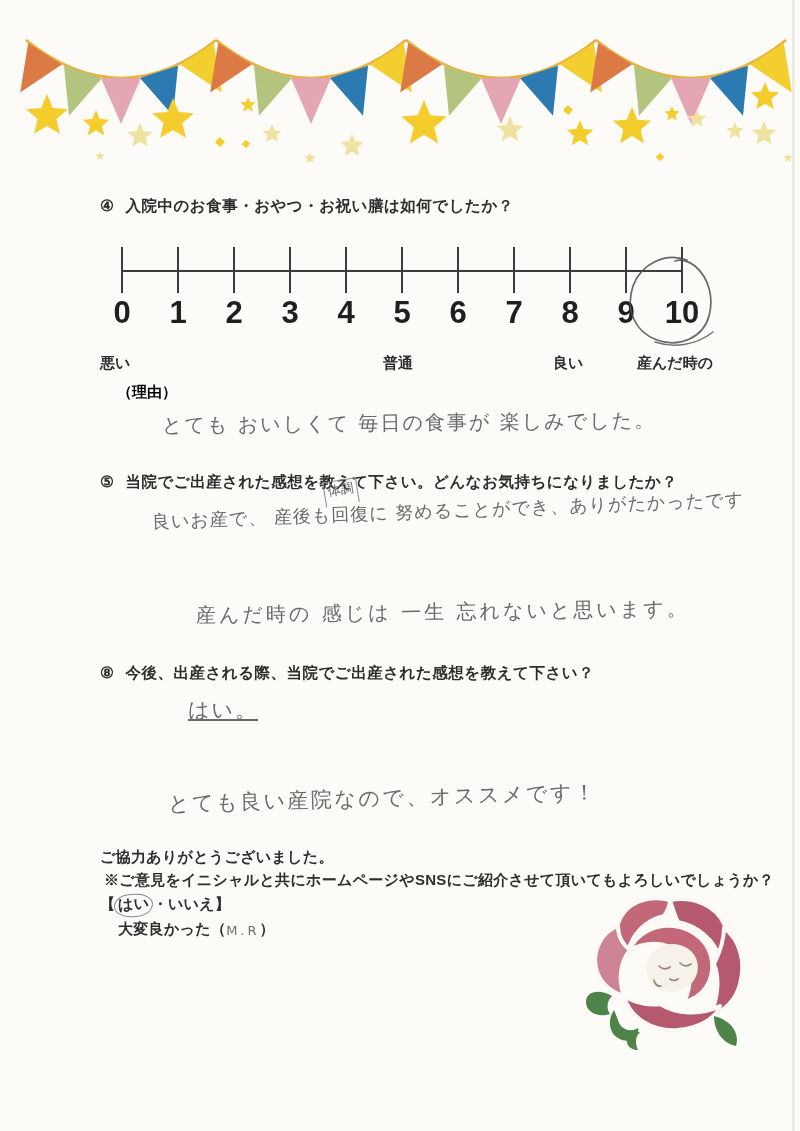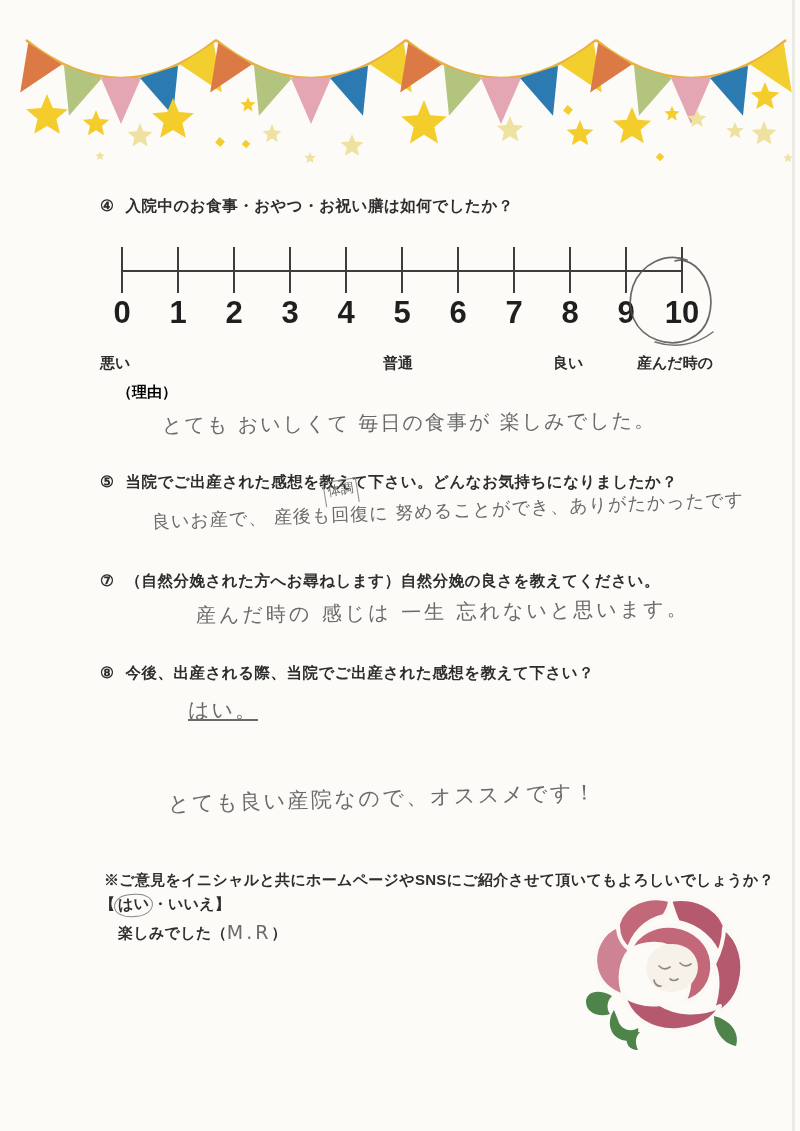--- a/index.html
+++ b/index.html
@@ -34,21 +34,21 @@
   .r9{left:168px;top:790px;font-size:21px;letter-spacing:2.5px;transform:rotate(-1.6deg);}
   .ins-wrap{position:relative;}
   .ins{position:absolute;left:-6px;top:-24px;font-size:13px;letter-spacing:0;color:#6a6a6a;
        border:1px solid #8a8a8a;border-bottom:none;padding:0 3px 6px;transform:rotate(-7deg);}
 
   
   .f{position:absolute;font-size:15px;font-weight:600;color:#2e2e2e;white-space:nowrap;letter-spacing:.3px;}
   .f1{left:100px;top:848px;} .f2{left:104px;top:871px;} .f3{left:100px;top:895px;} .f4{left:118px;top:920px;}
   .yes-circle{display:inline-block;border:1.5px solid #868686;padding:0 3px 2px;margin:-2px -1px;
       border-radius:55% 60% 58% 62% / 72% 65% 75% 68%;transform:rotate(-4deg);}
-  .init-hand{font-family:"DejaVu Sans",sans-serif;color:#6d6d6d;font-size:19px;font-weight:400;
+  .init-hand{font-family:"DejaVu Sans",sans-serif;color:#6d6d6d;font-size:13px;font-weight:400;
       letter-spacing:3px;position:relative;top:1px;}
 
   .banner-svg{position:absolute;left:0;top:28px;}
   .rose-svg{position:absolute;left:582px;top:892px;}
 </style>
 </head>
 <body>
 
 <div class="page">
 
@@ -146,38 +146,36 @@
 
   <div class="hand r4">とても おいしくて 毎日の食事が 楽しみでした。</div>
 
   <div class="q q5">
     <span class="qnum">⑤</span><span>当院でご出産された感想を教えて下さい。どんなお気持ちになりましたか？</span>
   </div>
   <div class="hand r5">
     <span>良いお産で、 産後も</span><span class="ins-wrap"><span class="ins">体調</span><span>回復に 努めることができ、ありがたかったです</span></span>
   </div>
 
-  <div class="q q7">
-    <span class="qnum">⑦</span><span>（自然分娩された方へお尋ねします）自然分娩の良さを教えてください。</span>
-  </div>
   <div class="hand r7">産んだ時の 感じは 一生 忘れないと思います。</div>
 
   <div class="q q8">
     <span class="qnum">⑧</span><span>今後、出産される際、当院でご出産された感想を教えて下さい？</span>
   </div>
   <div class="hand r8">はい。</div>
 
   <div class="hand r9">とても良い産院なので、オススメです！</div>
 
+  <div class="f f1">ご協力ありがとうございました。</div>
   <div class="f f2">※ご意見をイニシャルと共にホームページやSNSにご紹介させて頂いてもよろしいでしょうか？</div>
   <div class="f f3">
     <span>【</span><span class="yes-circle">はい</span><span>・いいえ】</span>
   </div>
   <div class="f f4">
-    <span>楽しみでした（</span><span class="init-hand">M.R</span><span>）</span>
+    <span>大変良かった（</span><span class="init-hand">M.R</span><span>）</span>
   </div>
 
   <svg class="rose-svg" width="178" height="162" viewBox="0 0 178 162">
     <g stroke="#fbf9f5" stroke-width="4" stroke-linejoin="round">
       <path d="M88,8 C64,2 42,12 36,32 C32,44 36,54 46,60 C50,42 64,28 82,24 C86,18 88,13 88,8 Z" fill="#c26878"></path>
       <path d="M36,34 C20,40 10,58 14,76 C17,90 28,100 42,104 C36,88 38,70 48,58 C40,52 36,44 36,34 Z" fill="#cd8393"></path>
       <path d="M88,8 C112,4 134,14 142,32 C148,46 146,58 138,66 C132,48 116,34 96,30 C92,22 90,14 88,8 Z" fill="#b55a6e"></path>
       <path d="M142,36 C158,48 164,70 158,92 C154,108 142,120 128,124 C136,106 138,86 132,72 C138,60 142,48 142,36 Z" fill="#b55a6e"></path>
       <path d="M42,104 C48,126 70,140 96,138 C118,136 134,126 138,114 C118,124 94,122 78,112 C64,114 52,110 42,104 Z" fill="#b55a6e"></path>
       <path d="M48,58 C54,42 72,32 92,34 C114,37 128,52 130,70 C132,90 120,106 102,110 C110,94 110,74 98,62 C84,48 62,50 48,58 Z" fill="#c26878"></path>

